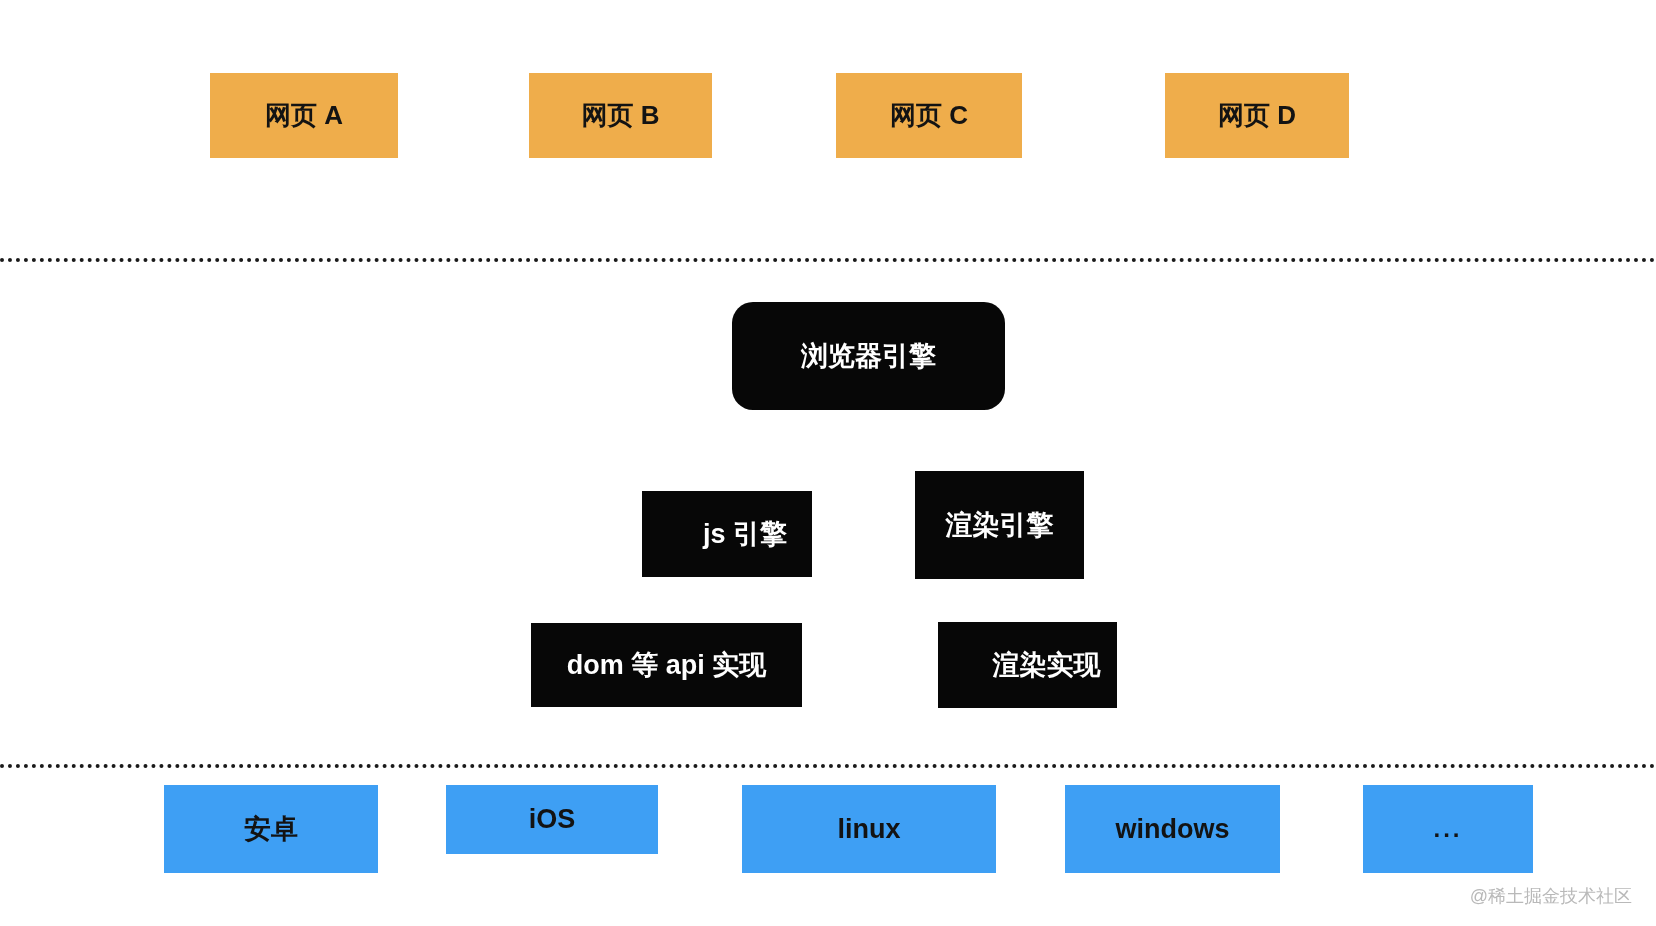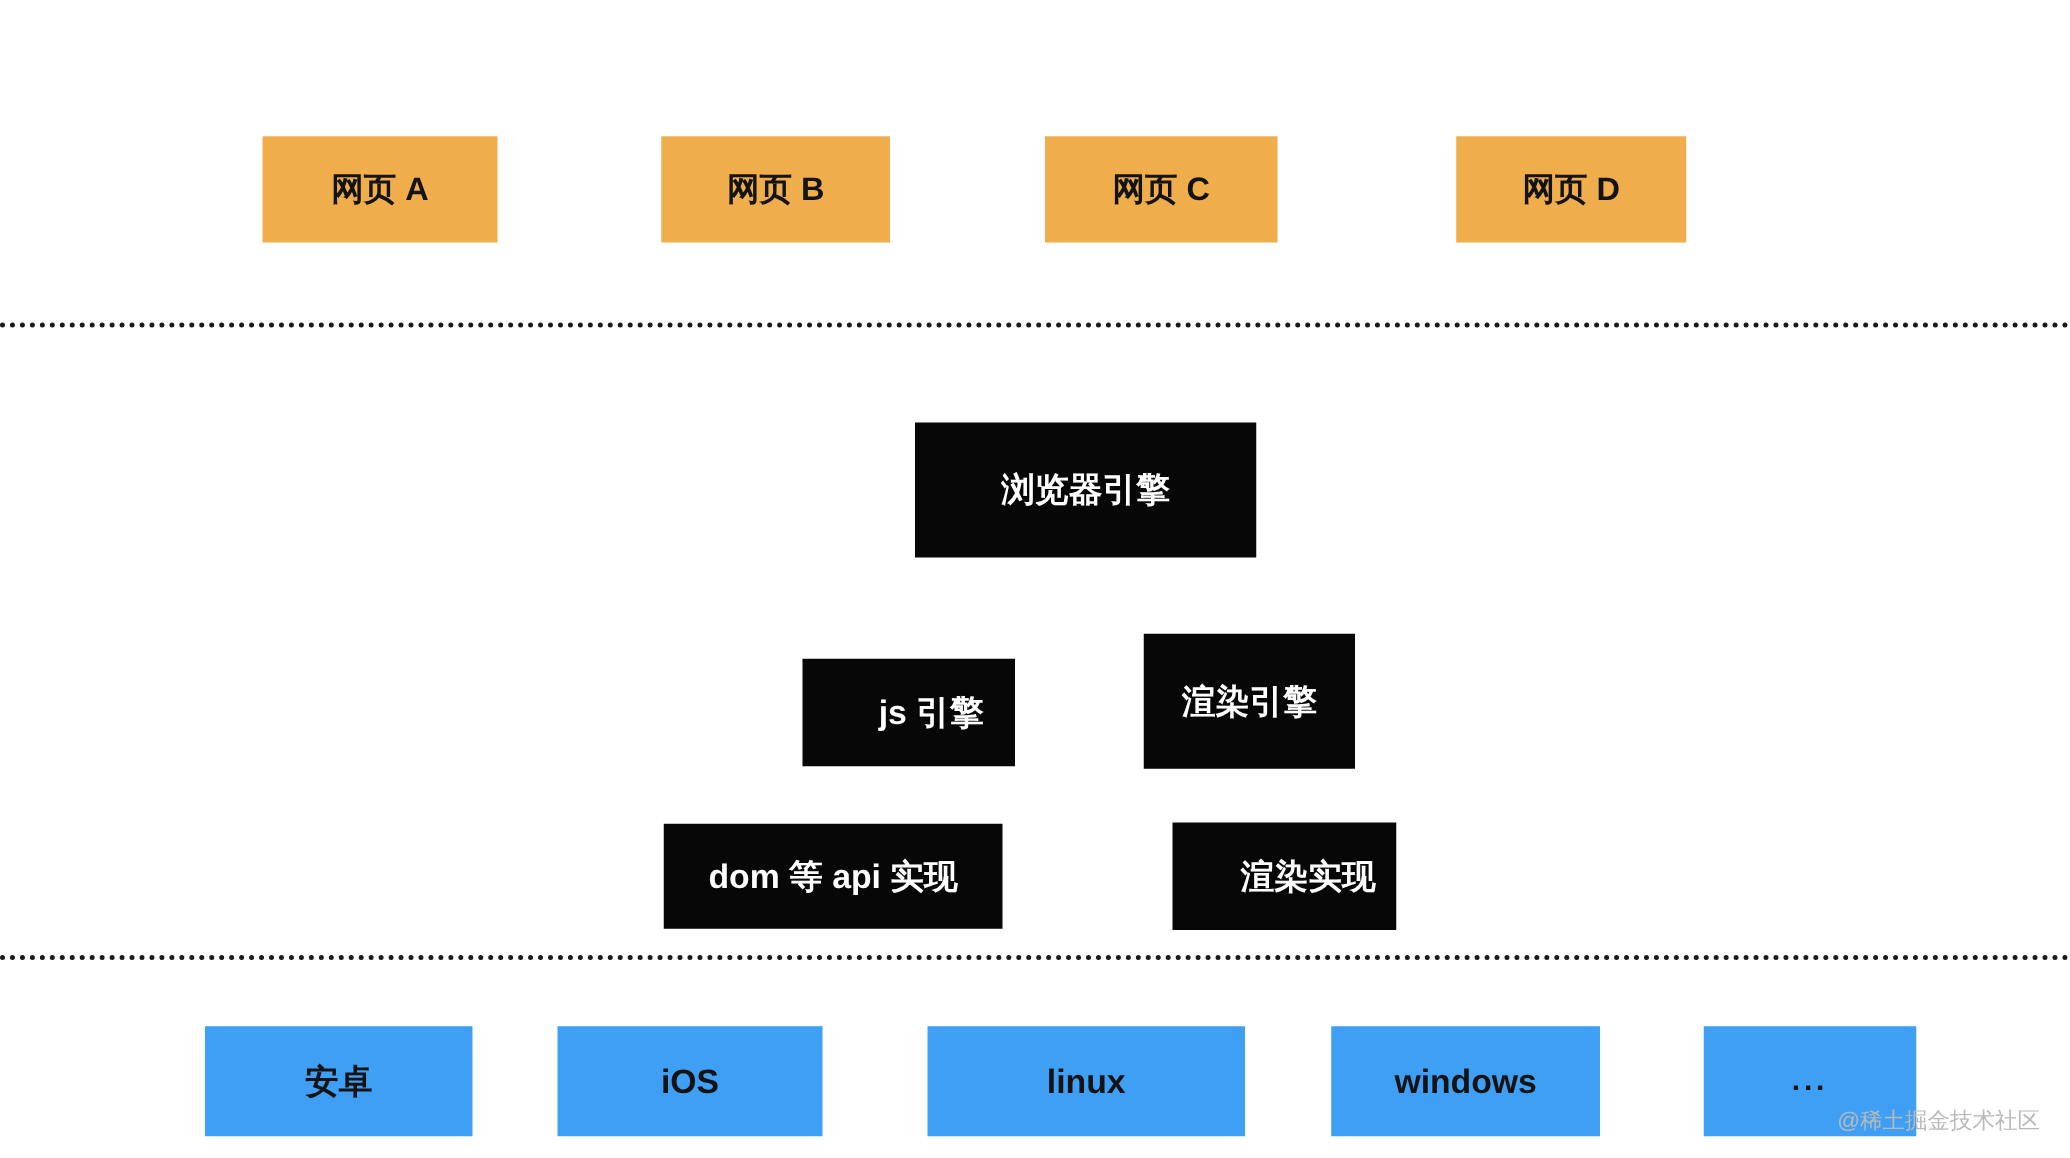--- a/index.html
+++ b/index.html
@@ -17,21 +17,20 @@
   }
   .box {
     position: absolute;
     display: flex;
     align-items: center;
     justify-content: center;
     font-weight: bold;
     box-sizing: border-box;
     text-align: center;
     white-space: nowrap;
-    margin-top: 36px;
   }
   .web-box {
     background: var(--c-webpage-fill, #EFAD4B);
     color: var(--c-box-text, #131313);
     font-size: 26px;
   }
   .engine-box {
     background: var(--c-engine-fill, #070707);
     color: var(--c-engine-text, #ffffff);
     font-size: 27px;
@@ -50,28 +49,28 @@
   }
   
   #web-a { left: 210px;  top: 73px; width: 188px; height: 85px; }
   #web-b { left: 529px;  top: 73px; width: 183px; height: 85px; }
   #web-c { left: 836px;  top: 73px; width: 186px; height: 85px; }
   #web-d { left: 1165px; top: 73px; width: 184px; height: 85px; }
   
   #sep-top    { top: 258px; }
   #sep-bottom { top: 764px; }
   
-  #browser-engine { left: 732px; top: 302px; width: 273px; height: 108px; }
+  #browser-engine { left: 732px; top: 302px; width: 273px; height: 108px; border-radius: 21px; }
   #js-engine      { left: 642px; top: 491px; width: 170px; height: 86px; padding-left: 36px; }
   #render-engine  { left: 915px; top: 471px; width: 169px; height: 108px; }
   #dom-api-impl   { left: 531px; top: 623px; width: 271px; height: 84px; }
   #render-impl    { left: 938px; top: 622px; width: 179px; height: 86px; padding-left: 38px; }
   
   #platform-android { left: 164px;  top: 785px; width: 214px; height: 88px; }
-  #platform-ios     { left: 446px;  top: 785px; width: 212px; height: 88px; }
+  #platform-ios     { left: 446px;  top: 785px; width: 212px; height: 69px; }
   #platform-linux   { left: 742px;  top: 785px; width: 254px; height: 88px; }
   #platform-windows { left: 1065px; top: 785px; width: 215px; height: 88px; }
   #platform-more    { left: 1363px; top: 785px; width: 170px; height: 88px; font-size: 24px; letter-spacing: 3px; }
   .watermark {
     position: absolute;
     right: 24px;
     bottom: 18px;
     color: var(--c-watermark-text, #B9B9B9);
     font-size: 18px;
     font-weight: normal;

